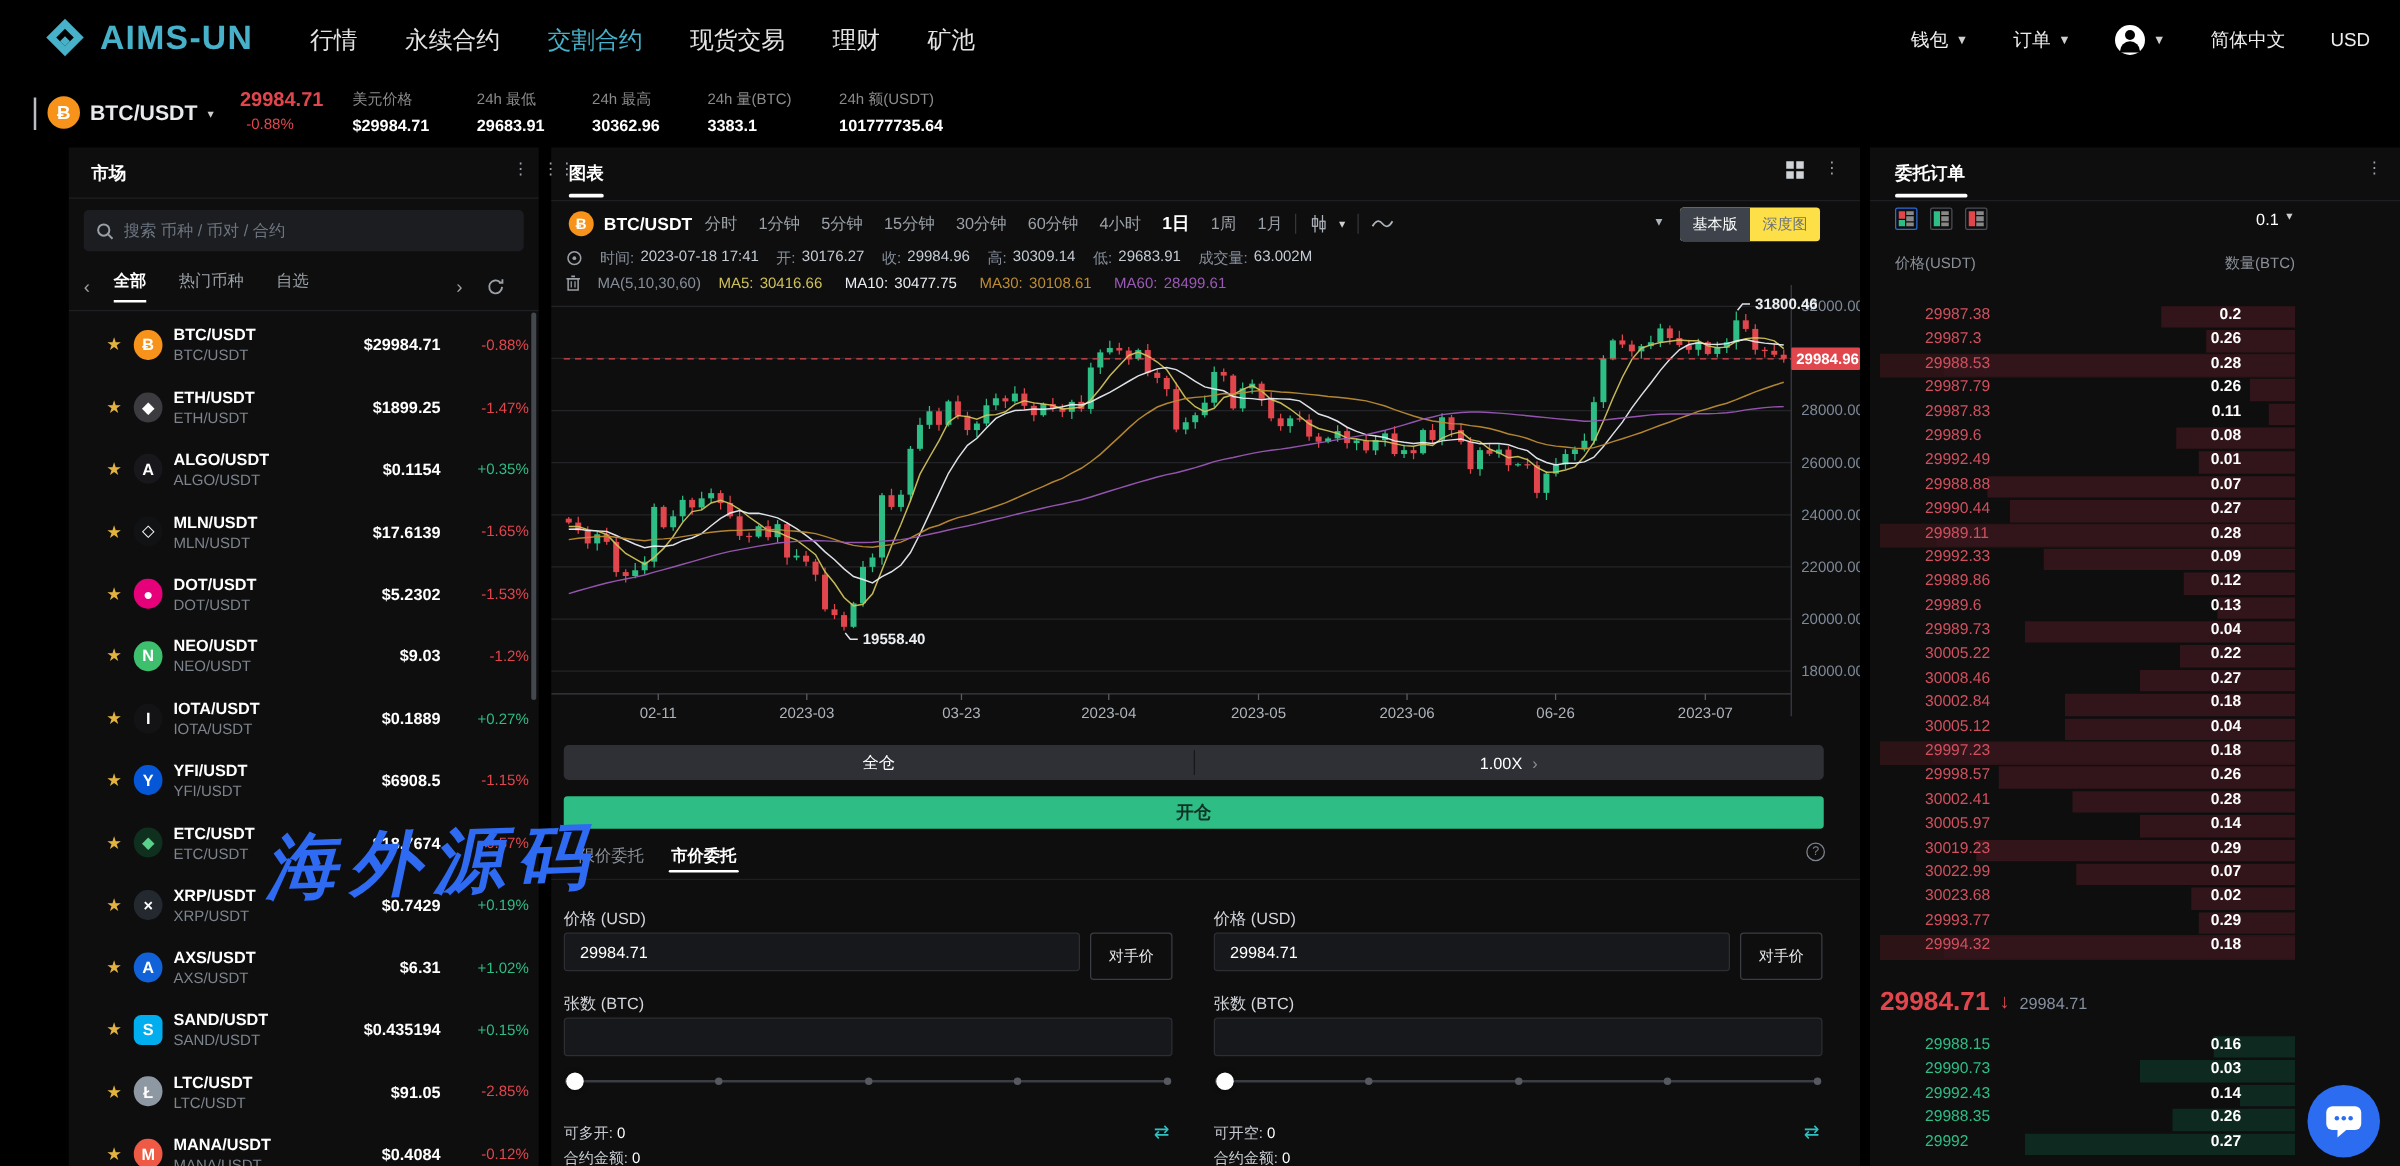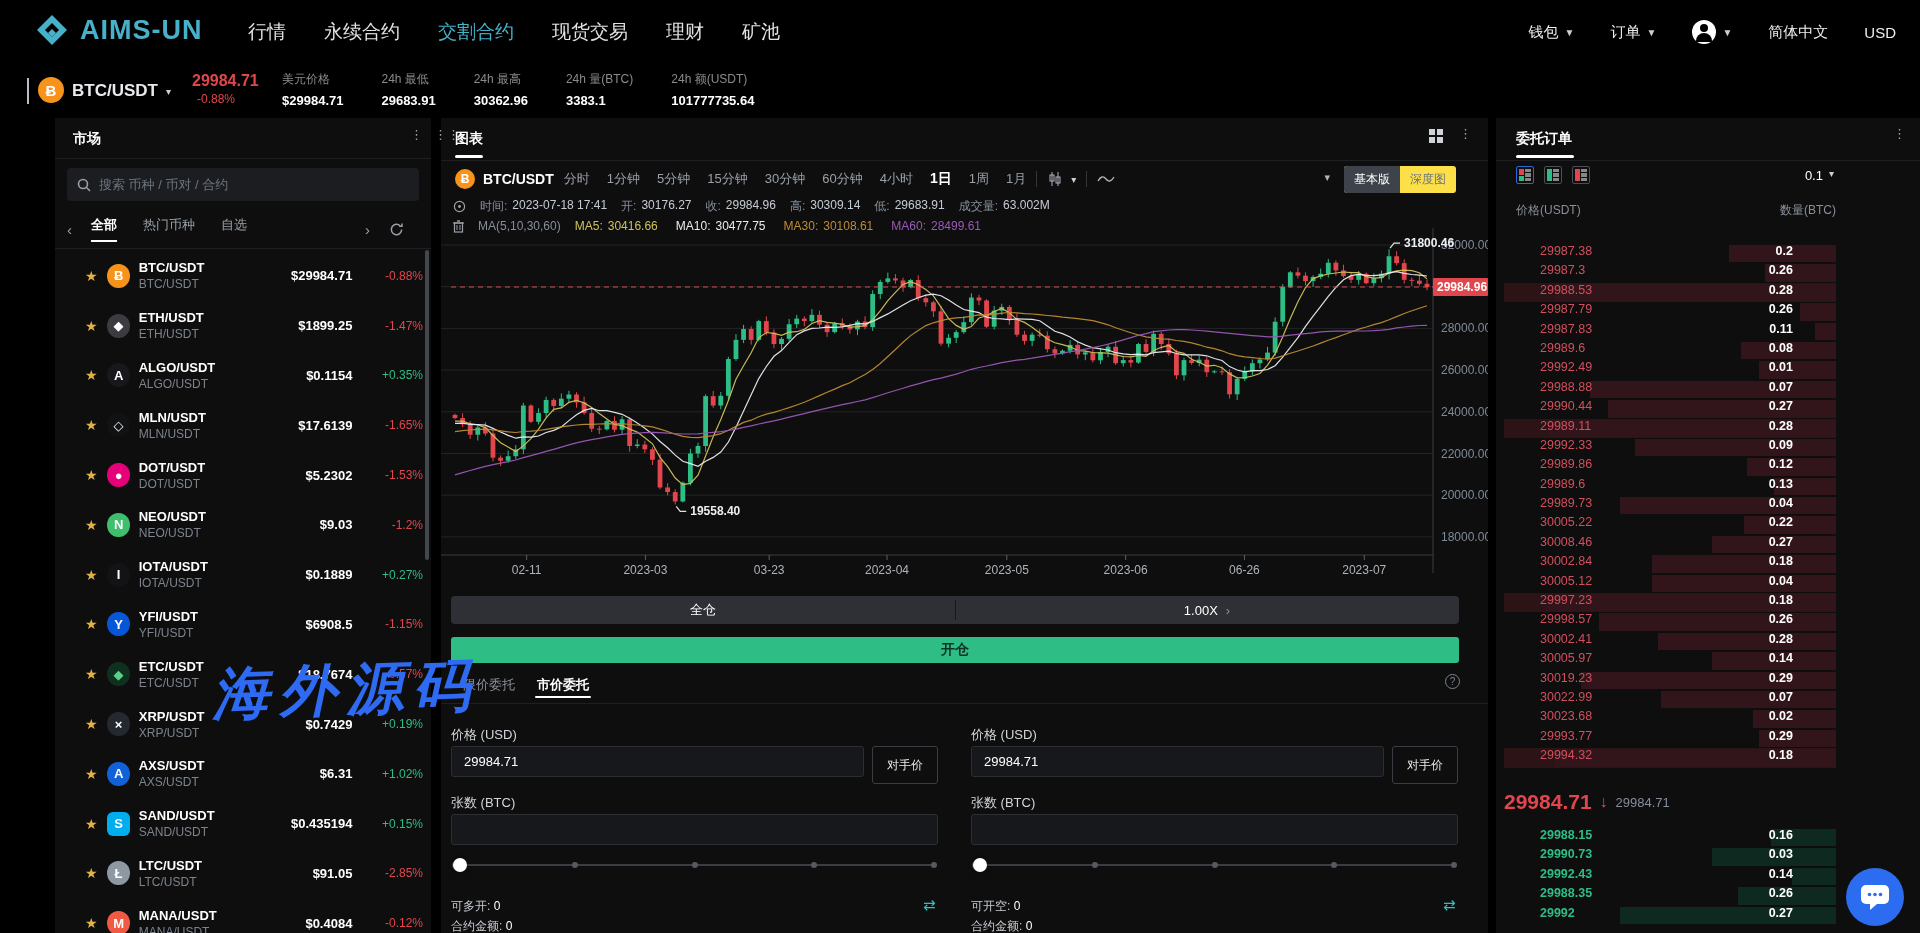--- a/index.html
+++ b/index.html
@@ -100,21 +100,21 @@
   .ob-ico .c2 { flex:1; display:flex; flex-direction:column; gap:1px; }
   .bar-r { background:#e2464d; flex:1; } .bar-g { background:#2ebd85; flex:1; } .bar-w { background:#888; flex:1;}
   #ob-precision { position:absolute; right:86px; top:50px; font-size:13px; color:#fff; display:flex; gap:6px; cursor:pointer;margin-left:44px;}
   #ob-headers { position:absolute; left:20px; right:84px; top:84px; display:flex; justify-content:space-between; font-size:12px; color:#8a8f98; }
   #asks,#bids { position:absolute; left:0; width:424px; }
   #asks { top:126px; } #bids { top:710px; }
   .ob-row { position:relative; height:19.4px; display:flex; cursor:pointer; }
   .ob-row .p { position:relative; z-index:2; margin-left:44px; font-size:12.5px; width:120px; }
   .ob-row .q { position:relative; z-index:2; margin-left:auto; margin-right:127px; font-size:12.5px; font-weight:bold; color:#fff; }
   .ob-row .depth { position:absolute; right:84px; top:1px; bottom:1px; z-index:1; }
-  .ask .p { color:#d1505d; } .bid .p { color:#2ebd85;font-weight:bold; }
+  .ask .p { color:#d1505d; } .bid .p { color:#2ebd85; }
   .ask .depth { background:#32151a; } .bid .depth { background:#0e2a20; }
   .ask.flash:before { content:""; position:absolute; left:8px; right:84px; top:0; bottom:0; background:rgba(150,42,52,.22);}
   #ob-current { position:absolute; left:8px; top:672px; display:flex; align-items:center; gap:8px; }
   #ob-cur-price { font-size:21px; font-weight:bold; color:#e2464d; }
   #ob-cur-arrow { color:#e2464d; font-size:16px; }
   #ob-cur-small { font-size:13px; color:#848e9c; }
   
   #watermark { position:absolute; left:212px; top:652px; font-size:57px; font-weight:bold; font-style:italic; color:#2e6bf2; letter-spacing:10px; transform:rotate(-2deg); z-index:50; pointer-events:none; font-family:"DejaVu Sans",sans-serif; }
   #chat-fab { position:absolute; left:1846px; top:868px; width:58px; height:58px; border-radius:50%; background:#2b6cf0; cursor:pointer; display:flex; align-items:center; justify-content:center; z-index:40;}
   svg { display:block; }

